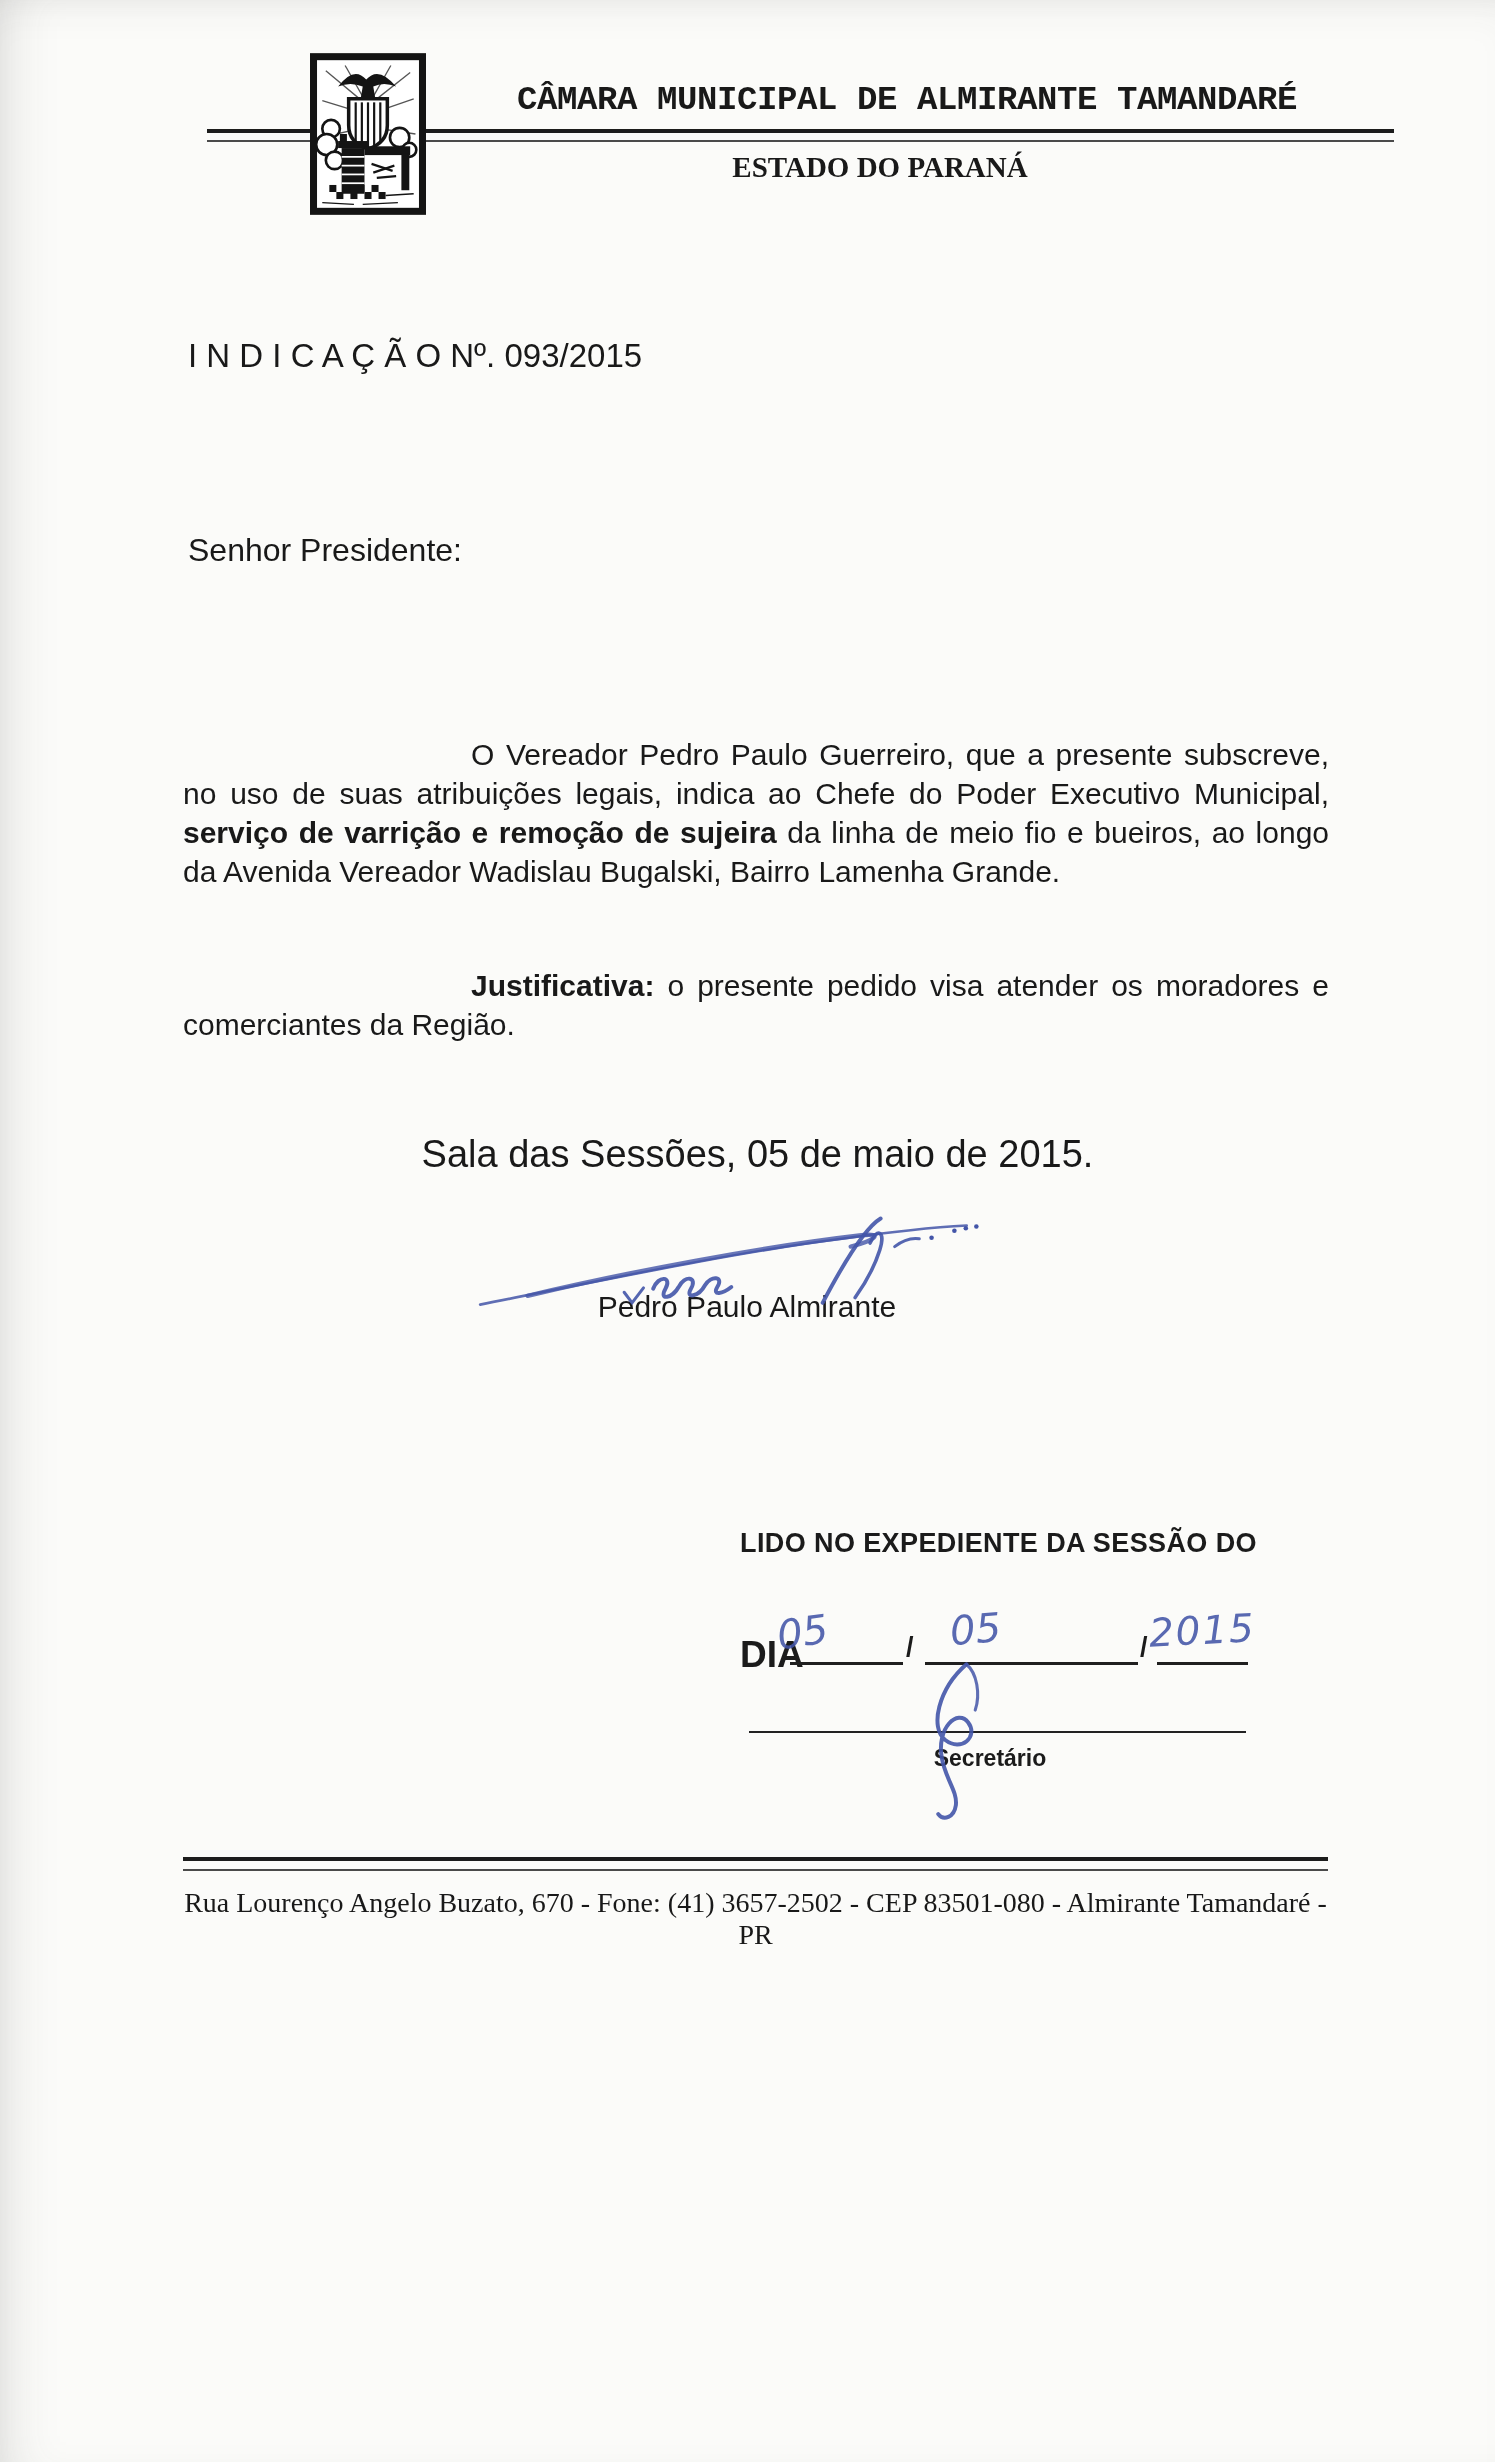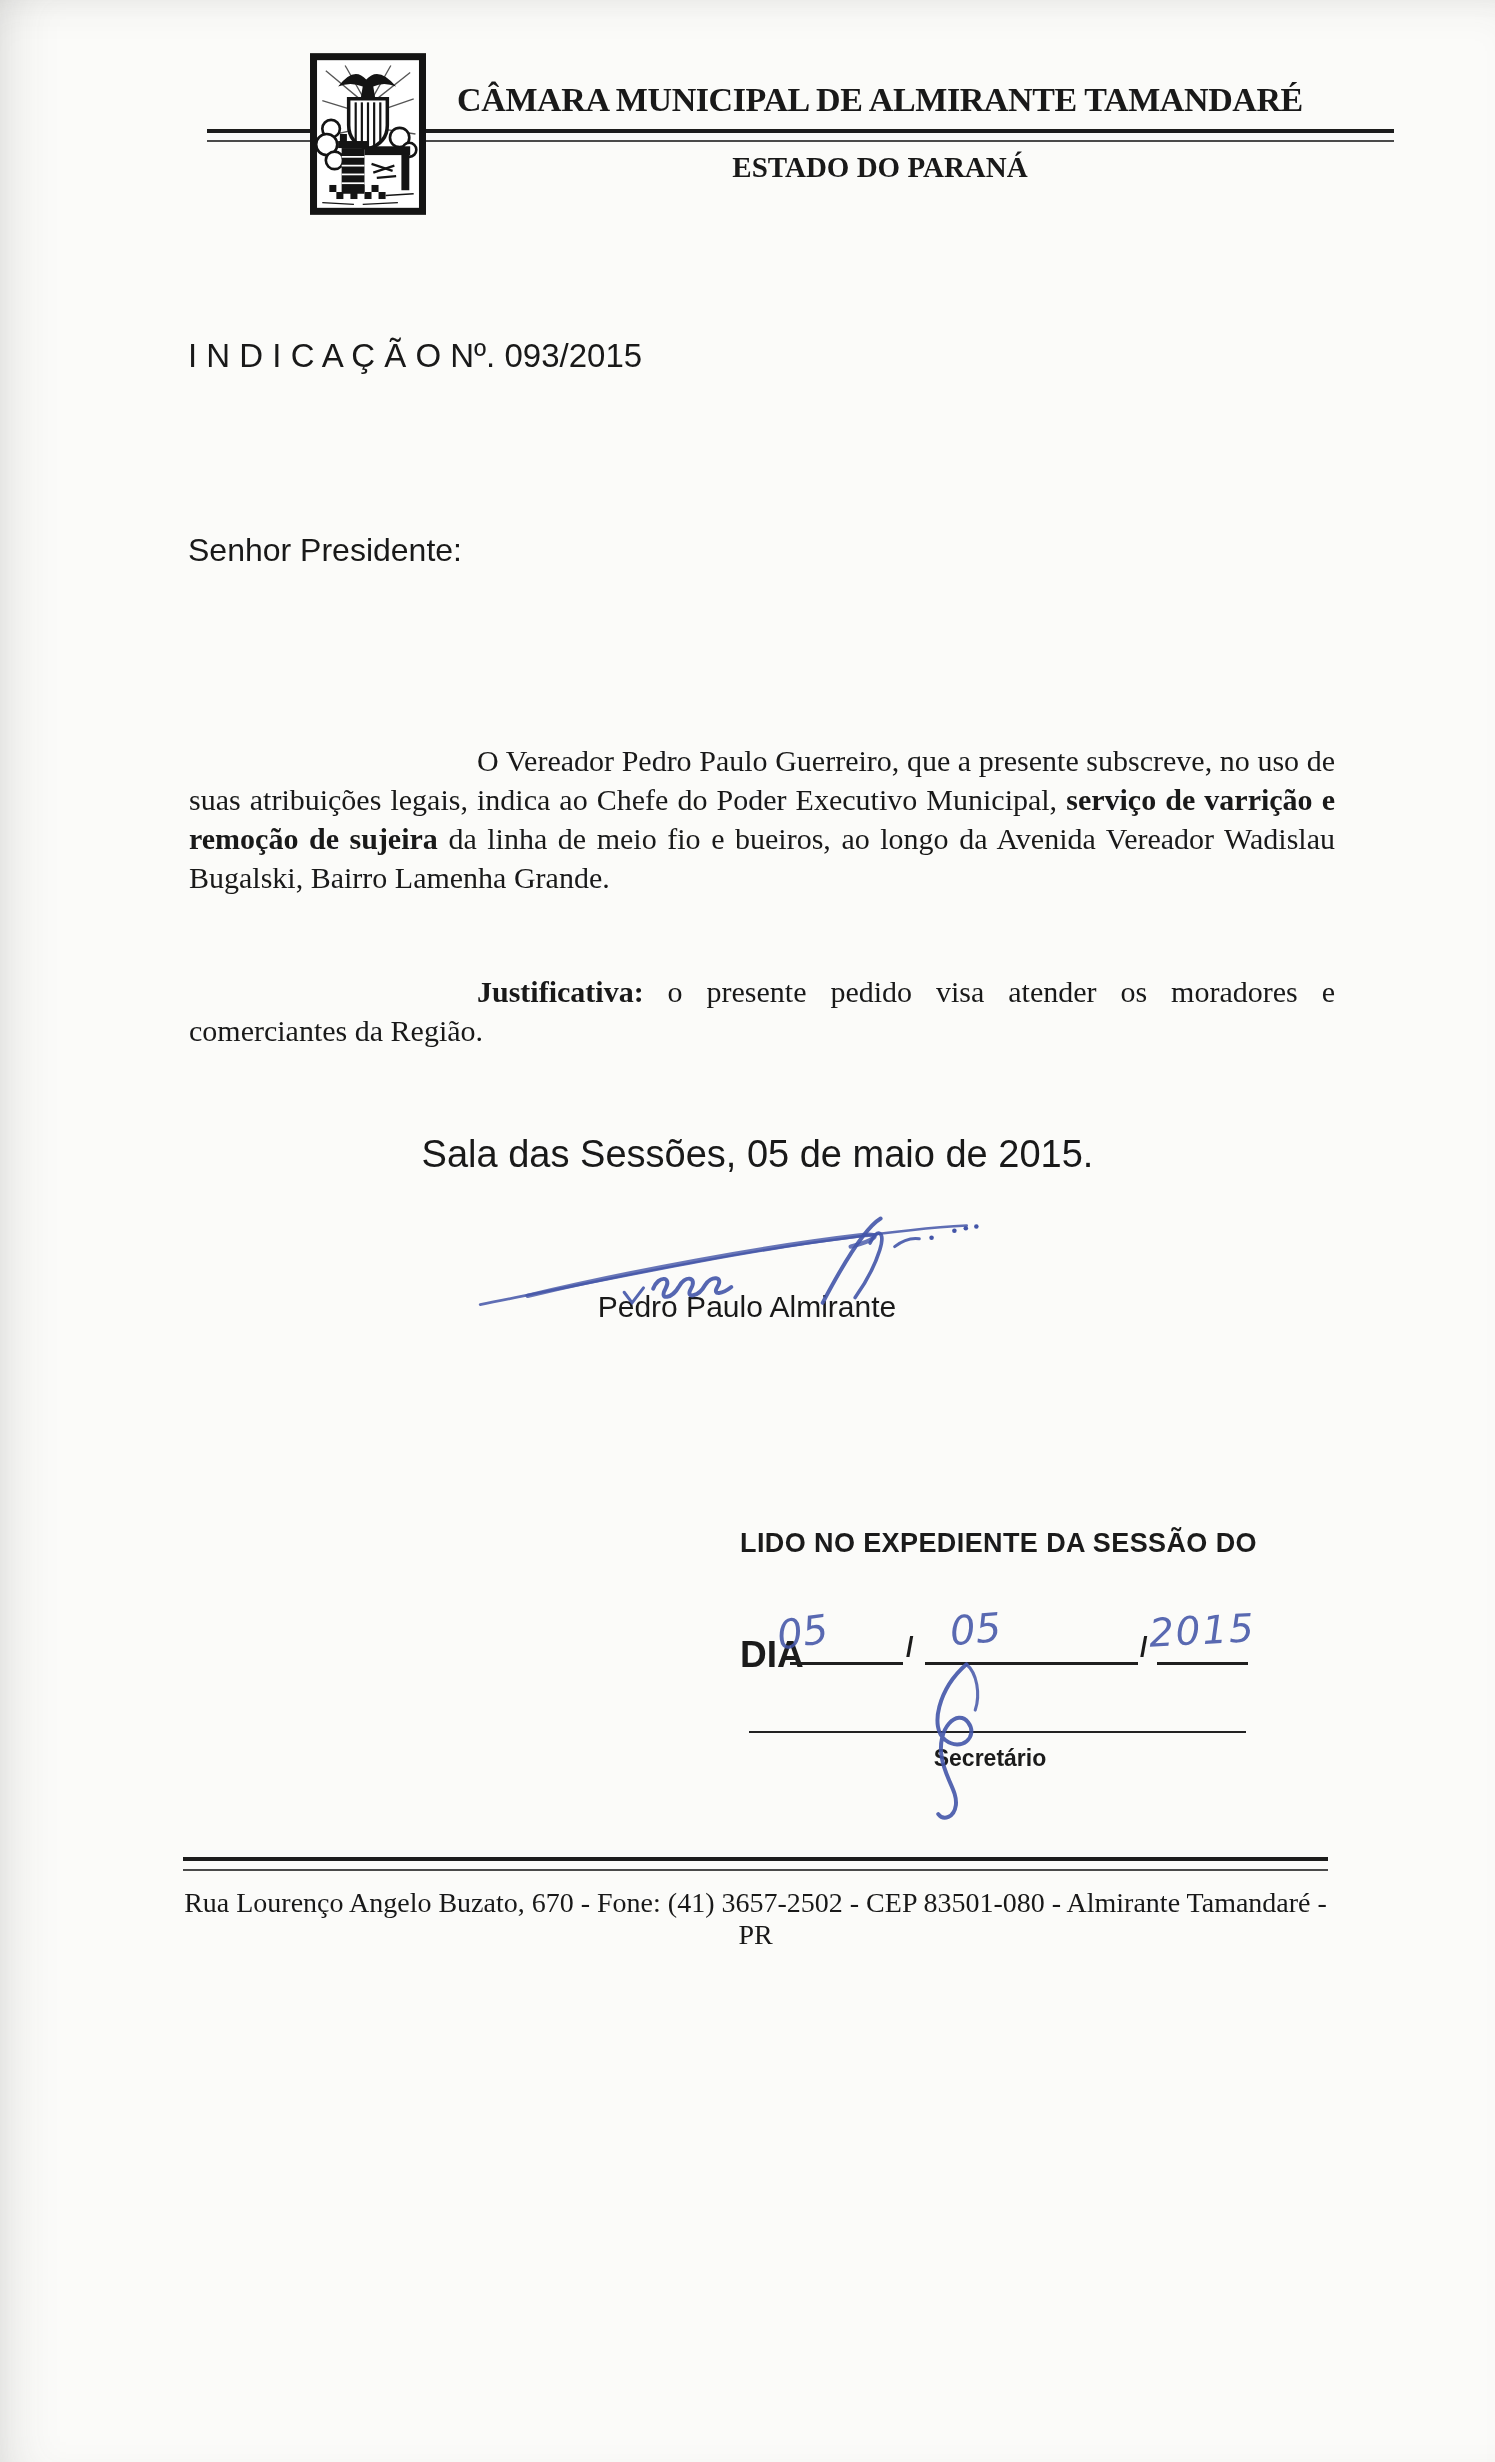--- a/index.html
+++ b/index.html
@@ -15,39 +15,39 @@
     content:"";position:absolute;inset:0;pointer-events:none;
     box-shadow:inset 40px 0 62px -48px rgba(60,60,60,.25),
                inset 0 31px 53px -44px rgba(60,60,60,.18);
   }
   .abs{position:absolute;}
 
   
   .logo-box{left:310px;top:53px;width:116px;height:162px;z-index:2;}
   .org-name{
     left:427px;top:83px;width:906px;text-align:center;
-    font-family:Liberation Serif, serif;font-weight:bold;
-    font-size:34px;line-height:1;letter-spacing:-0.4px;white-space:nowrap;
+    font-family:Liberation Mono, monospace;font-weight:bold;
+    font-size:34px;line-height:1;letter-spacing:-0.4px;white-space:nowrap;padding-left:27px;
   }
   .state-name{
     left:427px;top:153px;width:906px;text-align:center;
     font-family:"Liberation Serif",serif;font-weight:bold;
     font-size:29px;line-height:1;
   }
   .head-rule-1{left:207px;top:129px;width:1187px;height:3.5px;background:#1c1c1c;}
   .head-rule-2{left:207px;top:140px;width:1187px;height:1.8px;background:#4a4a4a;}
 
   
   .doc-title{left:188px;top:338px;font-size:33px;line-height:1.1;white-space:nowrap;}
   .salutation{left:188px;top:533px;font-size:32px;line-height:1.1;}
 
   
   .body-par{
     left:183px;width:1146px;text-align:justify;
-    font-size:30px;line-height:39px;margin:6px;font-family:Liberation Serif, serif;
+    font-size:30px;line-height:39px;margin:0;
   }
   .p1{top:735px;text-indent:288px;}
   .p2{top:966px;text-indent:288px;}
   .dateline{left:183px;top:1133px;width:1149px;text-align:center;font-size:38px;}
 
   
   .sig-svg{left:473px;top:1215px;width:514px;height:101px;z-index:2;}
   .sig-name{left:492px;top:1289px;width:510px;text-align:center;font-size:30px;line-height:1.2;}
   .sig-role{left:492px;top:1337px;width:510px;text-align:center;font-size:30px;line-height:1.2;}
 

